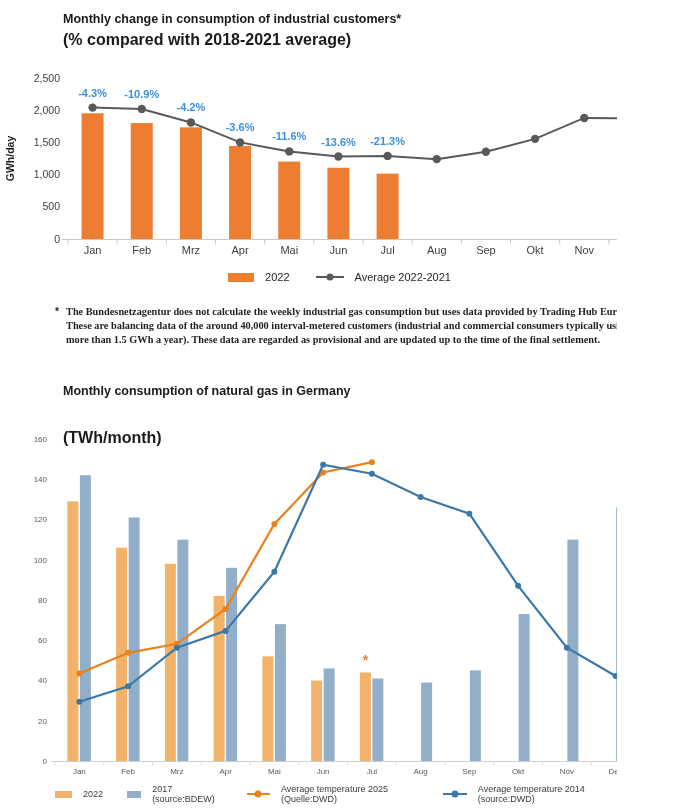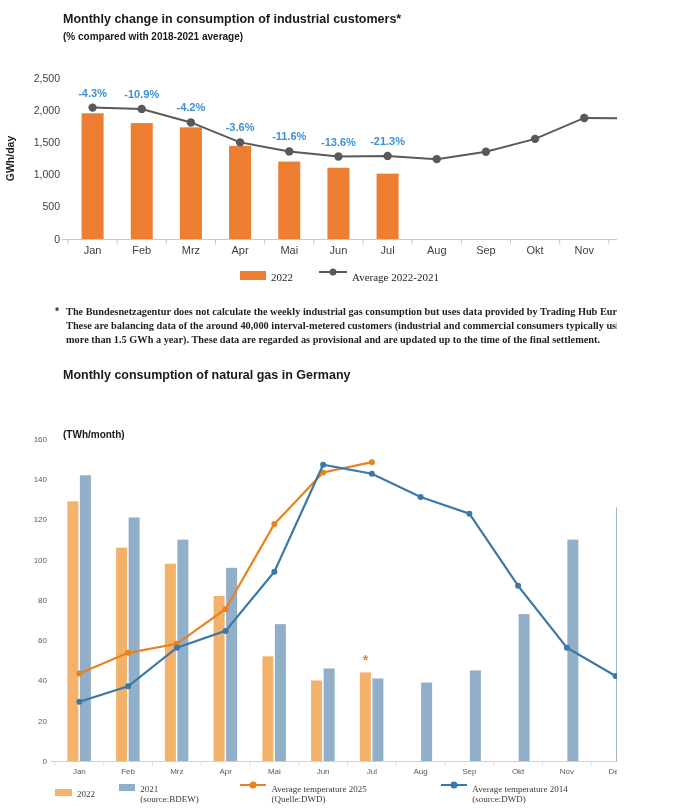--- a/index.html
+++ b/index.html
@@ -1,30 +1,30 @@
 <!DOCTYPE html>
 <html><head>
 <meta charset="utf-8">
 <style>
   html,body{margin:0;padding:0;background:#ffffff;}
   .page{
     position:relative;width:617px;height:808px;background:#ffffff;
     font-family:"Liberation Sans",sans-serif;overflow:hidden;
   }
   .chart-title{position:absolute;left:63px;font-size:12.5px;font-weight:700;color:#1a1a1a;letter-spacing:0;}
-  .chart-sub{position:absolute;left:63px;font-size:10px;font-weight:600;color:#1a1a1a;}
+  .chart-sub{position:absolute;left:63px;font-size:16px;font-weight:600;color:#1a1a1a;}
   #title1{top:12px;} #sub1{top:31px;}
-  #title2{top:368px;} #sub2{top:398px;margin-top:31px;}
+  #title2{top:384px;} #sub2{top:398px;margin-top:31px;}
   .chart-svg{position:absolute;left:0;font-family:"Liberation Sans",sans-serif;}
   #svg1{top:55px;}
   #svg2{top:425px;}
   .legend{display:flex;align-items:center;}
   .legend-top{position:absolute;top:271px;left:0;width:679px;justify-content:center;gap:26px;font-size:11px;color:#262626;}
   .legend-bottom{position:absolute;top:784px;left:55px;gap:24px;font-size:9px;color:#3a3a3a;}
-  .legend-item{display:flex;gap:5px;font-family:Liberation Serif, serif;}
+  .legend-item{display:flex;align-items:center;gap:11px;}
   .sw-rect-lg{display:inline-block;width:26px;height:9px;}
   .sw-rect-sm{display:inline-block;width:17px;height:7px;}
   .lg-line{position:relative;display:inline-block;width:28px;height:2px;}
   .lg-line .dot{position:absolute;left:50%;top:50%;transform:translate(-50%,-50%);width:7px;height:7px;border-radius:50%;}
   .footnote{
     position:absolute;left:55px;top:305px;width:600px;display:flex;gap:7px;
     font-size:10.3px;line-height:1.36;font-weight:700;color:#1f1f1f;
   }
   .footnote .marker{flex:0 0 auto;}
   .footnote .fn-text{flex:1 1 auto;font-family:Liberation Serif, serif;}
@@ -206,21 +206,21 @@
       <circle cx="615.625" cy="250.992" r="3" fill="#3A78A8"></circle>
     </svg>
 
   <div class="legend legend-bottom">
     <span class="legend-item">
       <span class="sw-rect-sm" style="background: rgb(242, 178, 105);"></span>
       <span>2022</span>
     </span>
     <span class="legend-item">
       <span class="sw-rect-sm" style="background: rgb(146, 175, 201);"></span>
-      <span>2021 (source:BDEW)</span>
+      <span>2017 (source:BDEW)</span>
     </span>
     <span class="legend-item">
       <span class="lg-line" style="background: rgb(232, 130, 30);">
         <span class="dot" style="background: rgb(232, 130, 30);"></span>
       </span>
       <span>Average temperature 2025 (Quelle:DWD)</span>
     </span>
     <span class="legend-item">
       <span class="lg-line" style="background: rgb(58, 120, 168);">
         <span class="dot" style="background: rgb(58, 120, 168);"></span>

